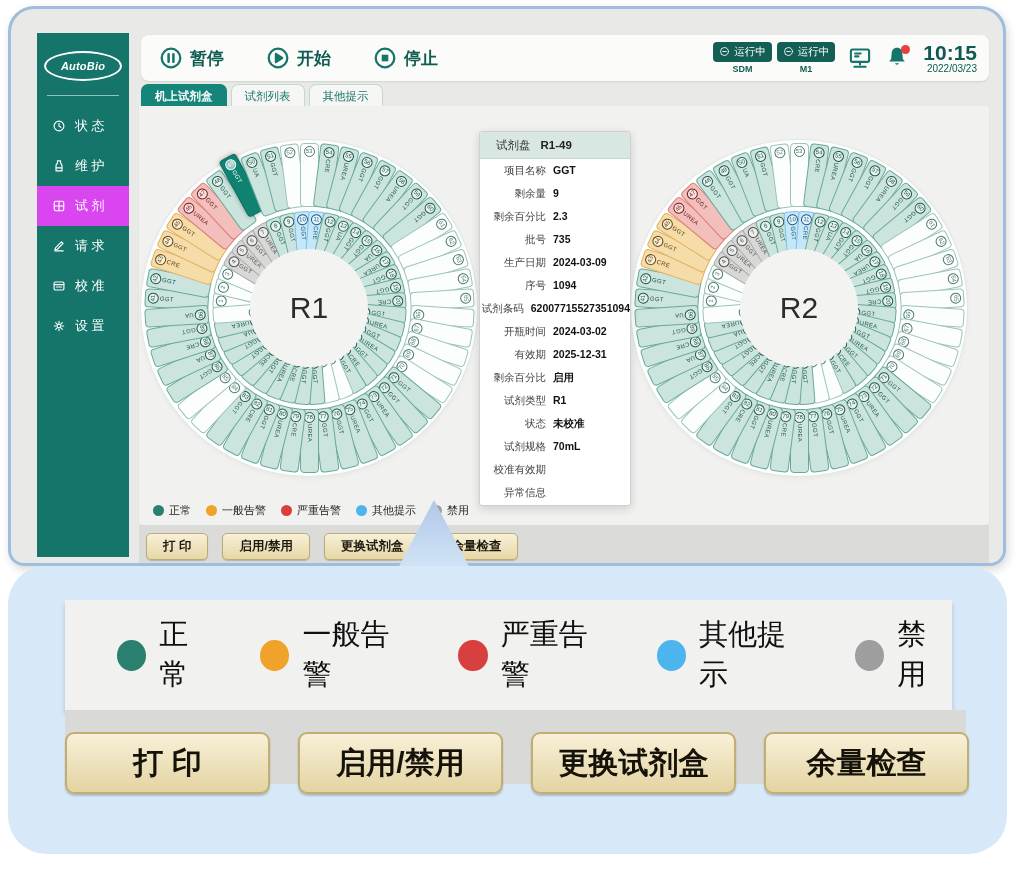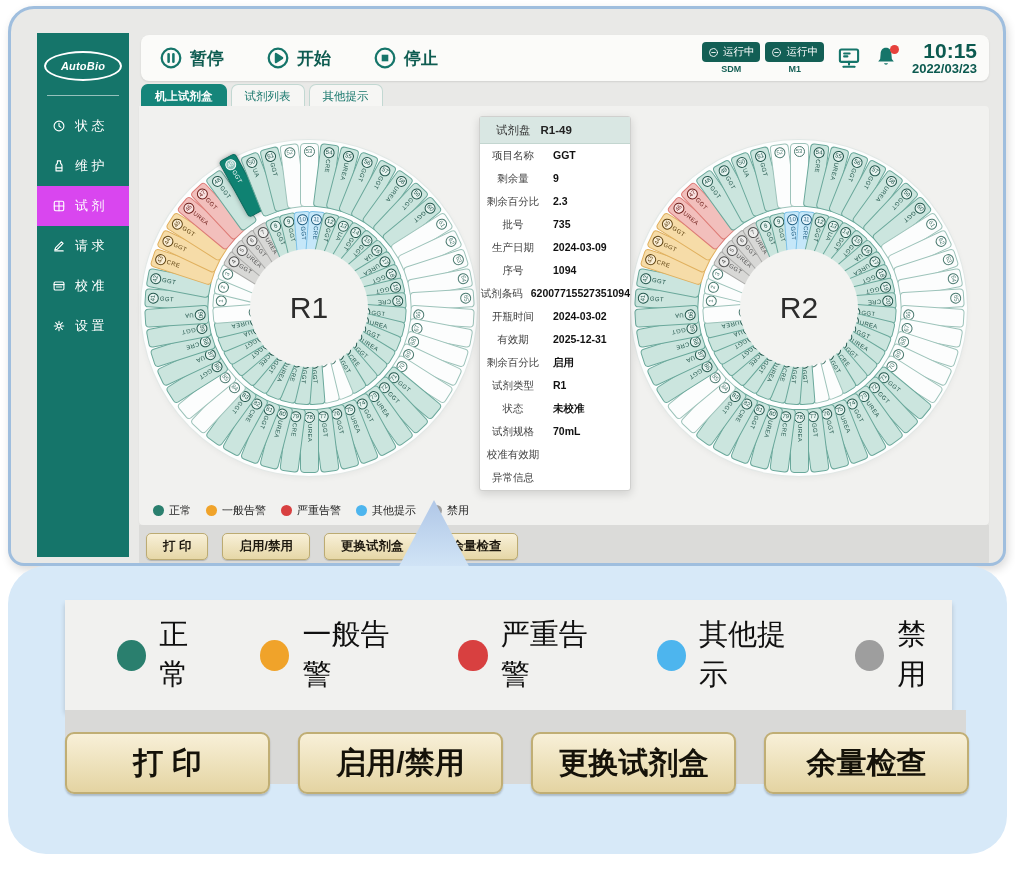--- a/index.html
+++ b/index.html
@@ -28,21 +28,21 @@
   .tb-btn .ticon{width:24px;height:24px;display:inline-flex;color:#15756a}
   .tb-right{margin-left:auto;display:flex;align-items:center;gap:12px}
   .badge-wrap{text-align:center}
   .badge{background:#135f55;color:#fff;font-size:10.5px;padding:3px 6px;border-radius:4px;display:flex;align-items:center;gap:4px;white-space:nowrap}
   .badge .bicon{width:11px;height:11px;display:inline-flex}
   .badge-sub{font-size:9px;color:#135f55;font-weight:bold;margin-top:2px}
   .icon-btn{position:relative;width:26px;height:26px;display:inline-flex;color:#15756a;background:none;border:none;padding:0;cursor:pointer}
   .bell-dot{position:absolute;right:1px;top:0;width:9px;height:9px;border-radius:50%;background:#e6413c}
   .clock{text-align:right;color:#0c5a50;line-height:1.05}
   .time{font-size:21px;font-weight:bold}
-  .date{font-size:13px;font-weight:bold}
+  .date{font-size:10px;font-weight:normal}
 
   
   .tabs{position:absolute;left:130px;top:75px;display:flex;gap:4px}
   .tab{padding:4px 13px 5px;font-size:11.5px;border-radius:7px 7px 0 0;background:#f6f6f4;color:#15756a;
       border:1px solid #c2d8d2;border-bottom:none;cursor:pointer;font-family:inherit}
   .tab.active{background:#15857a;color:#fff;border-color:#15857a;font-weight:bold}
 
   
   .content{position:absolute;left:128px;top:97px;right:14px;height:419px;background:#f1f1ef;border-radius:0 4px 4px 4px;box-shadow:0 1px 2px rgba(0,0,0,.06)}
 
@@ -53,26 +53,26 @@
       display:flex;align-items:center;justify-content:center;font-size:30px;color:#2c2c2c}
   .slot{position:absolute;border:1px solid;border-radius:4px;box-sizing:border-box;cursor:pointer}
   .slot.o{width:19px;height:64px;left:158.5px;top:3px;transform-origin:9.5px 165px}
   .slot.i{width:17px;height:50px;left:159.5px;top:71px;transform-origin:8.5px 97px}
   .slot-in{position:absolute;inset:0;display:flex;flex-direction:column;align-items:center;padding-top:2px;gap:1px}
   .slot.flip .slot-in{transform:rotate(180deg)}
   .num{width:9px;height:9px;border-radius:50%;border:1px solid currentColor;font-size:6px;line-height:8px;text-align:center;background:rgba(255,255,255,.55)}
   .lbl{writing-mode:vertical-rl;font-size:6px;letter-spacing:.4px}
 
   
-  .detail{position:absolute;left:340px;top:10px;width:150px;height:373px;background:#fff;border:1px solid #d0d0ce;border-radius:3px;
+  .detail{position:absolute;left:340px;top:25px;width:150px;height:373px;background:#fff;border:1px solid #d0d0ce;border-radius:3px;
       box-shadow:0 3px 10px rgba(0,0,0,.14);z-index:6}
   .detail-head{height:26px;background:#d9e7e3;border-bottom:1px solid #c3d6d0;display:flex;align-items:center;gap:10px;padding-left:16px;font-size:11.5px;color:#333}
   .detail-head b{color:#222}
   .detail-row{display:flex;font-size:10.5px;line-height:23px}
-  .detail-row .dl{width:66px;text-align:center;color:#444}
+  .detail-row .dl{width:66px;text-align:right;color:#444}
   .detail-row .dv{margin-left:7px;color:#111;font-weight:bold;white-space:nowrap}
 
   
   .legend{position:absolute;left:14px;bottom:7px;display:flex;align-items:center;gap:15px;font-size:11px;color:#1d1d1d}
   .leg-item{display:flex;align-items:center;gap:5px}
   .dot{width:11px;height:11px;border-radius:50%}
 
   
   .footer-band{position:absolute;left:128px;top:516px;right:14px;height:44px;background:#dbdbd9;border-radius:0 0 8px 8px}
   .actions{display:flex;gap:14px;padding:8px 0 0 7px}

